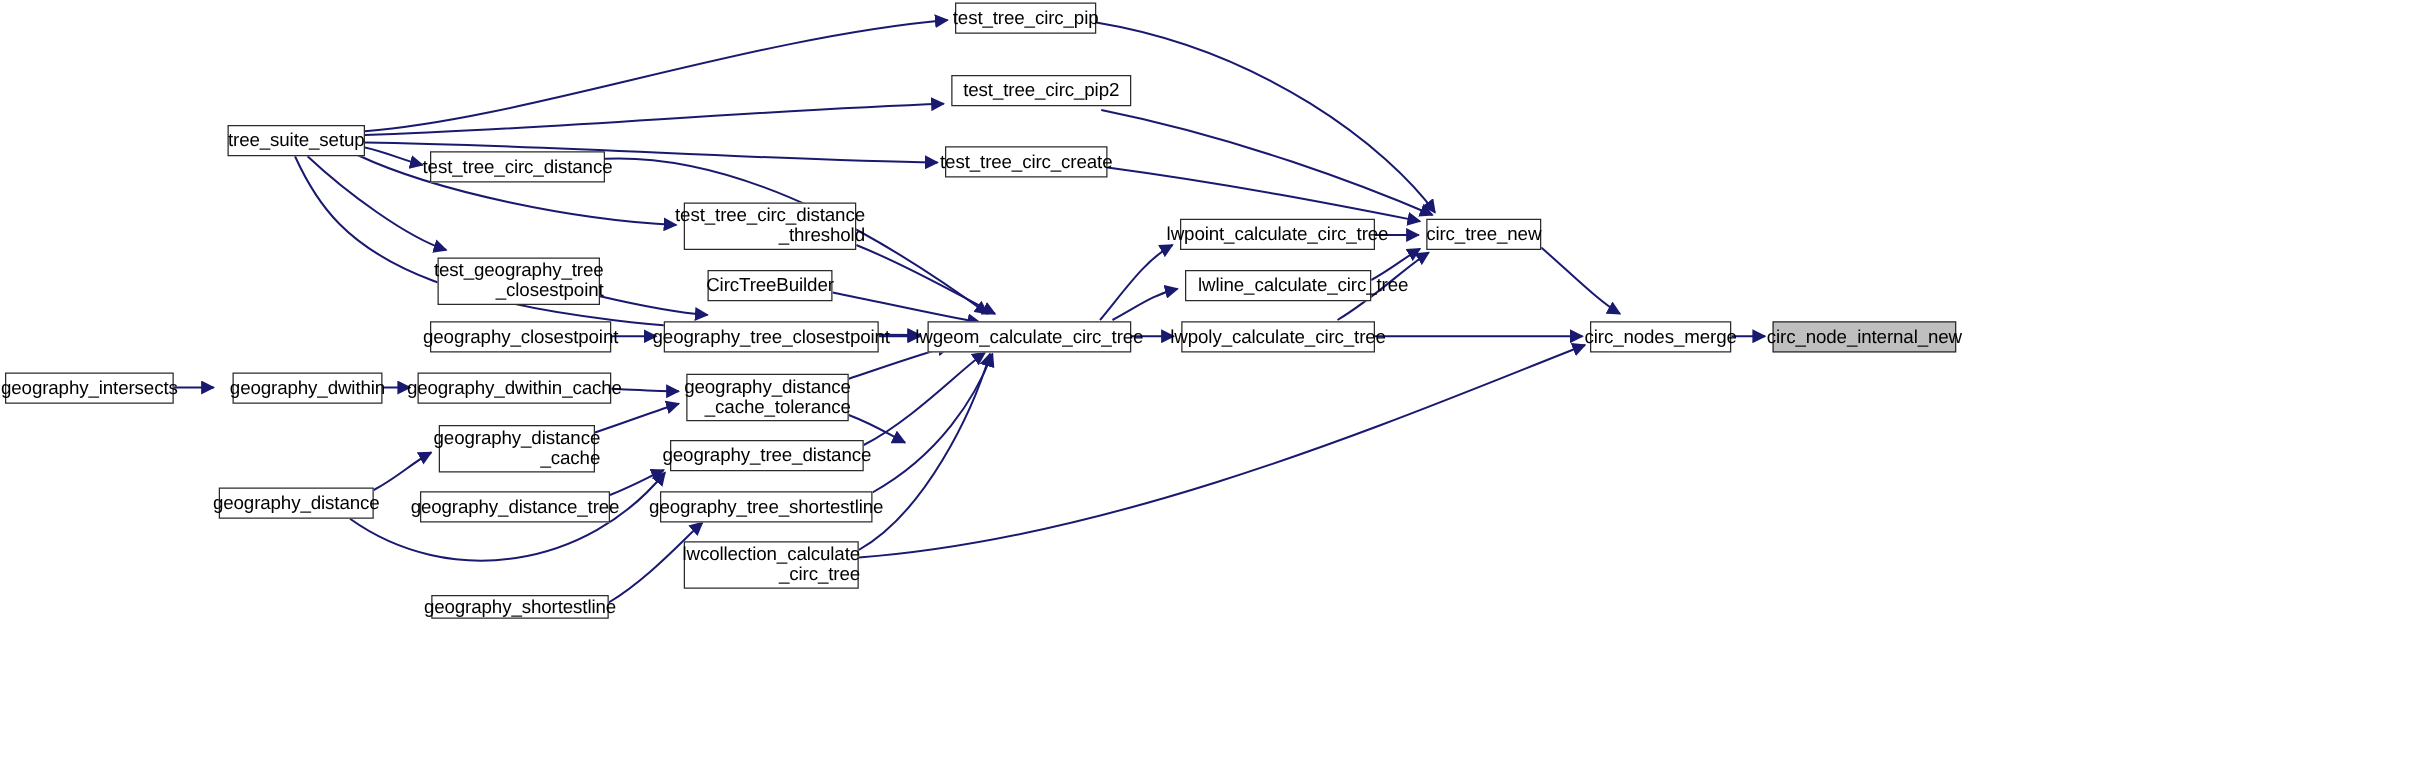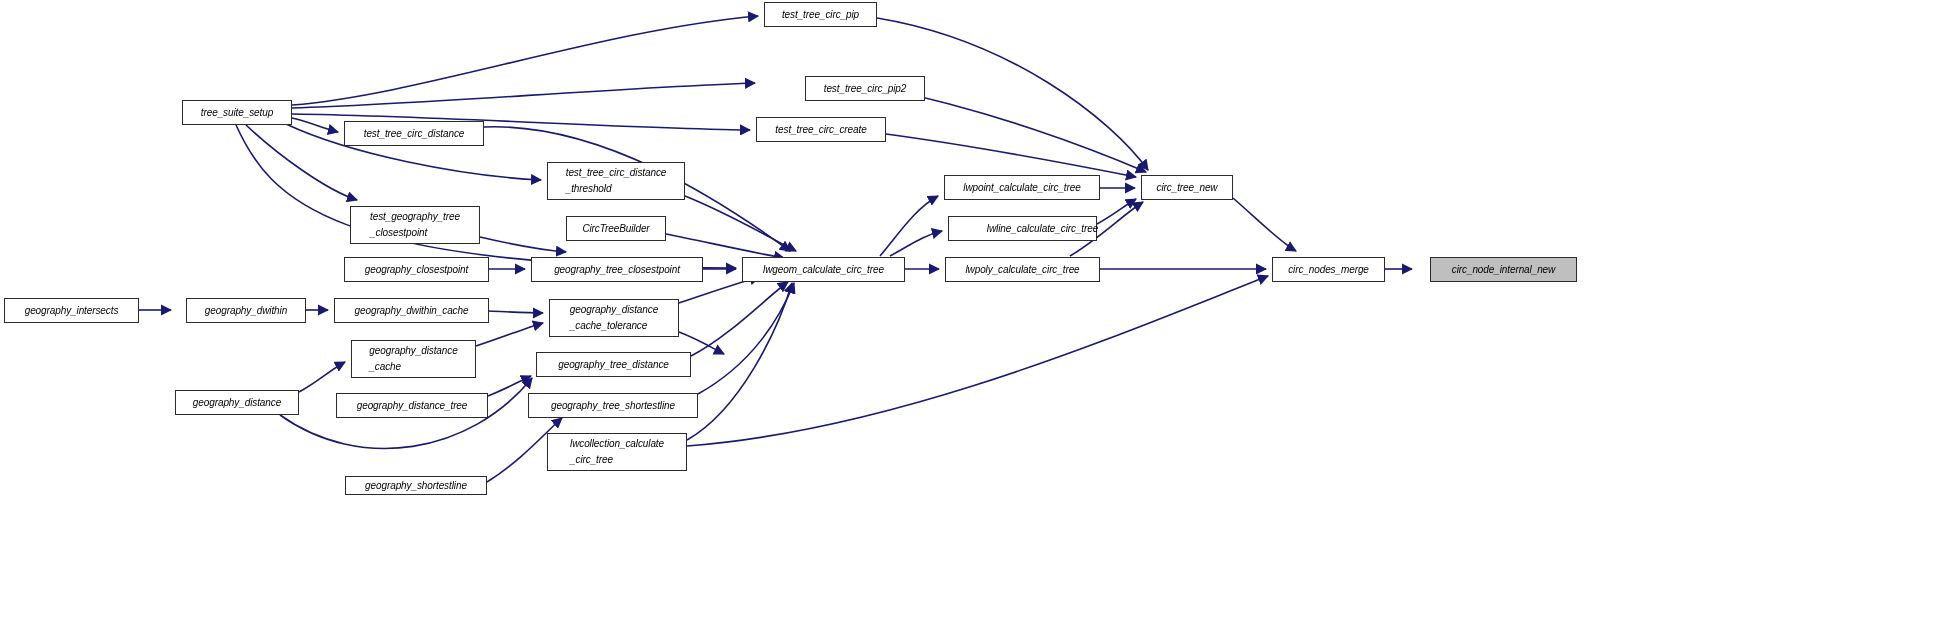--- a/index.html
+++ b/index.html
@@ -25,31 +25,29 @@
   }
   .node {
     position: absolute;
     box-sizing: border-box;
     border: 1px solid #2b2b2b;
     background: #ffffff;
     color: #000000;
     display: flex;
     align-items: center;
     justify-content: center;
-    text-align: left;
-    font-size: 10px;
+    text-align: right;
+    font-size: 15px;
     line-height: 16px;
     letter-spacing: -0.1px;
     white-space: pre-line;
     z-index: 5;
-    font-style: italic;
   }
   .node.highlight {
     background: #bfbfbf;
-    margin-left: 12px;
   }
 </style>
 </head>
 <body>
 
 <div id="canvas">
 
   <svg id="edge-layer" viewBox="0 0 1940 621" xmlns="http://www.w3.org/2000/svg">
     <defs>
       <marker id="arrow" viewBox="0 0 10 10" refX="9" refY="5" markerWidth="7" markerHeight="7" orient="auto-start-reverse">
@@ -103,21 +101,21 @@
       <path d="M 698 394 C 752 364 780 318 794 283"></path>
       <path d="M 687 440 C 740 410 778 330 792 283"></path>
       <path d="M 687 446 C 900 430 1130 330 1268 276"></path>
       <path d="M 487 482 C 520 462 548 430 562 418"></path>
     </g>
   </svg>
 
   <div id="node-layer">
       <div class="node" style="left: 182px; top: 100px; width: 110px; height: 25px;">tree_suite_setup</div>
       <div class="node" style="left: 764px; top: 2px; width: 113px; height: 25px;">test_tree_circ_pip</div>
-      <div class="node" style="left: 761px; top: 76px; width: 120px; height: 25px; margin-left: 44px;">test_tree_circ_pip2</div>
+      <div class="node" style="left: 761px; top: 60px; width: 144px; height: 25px;">test_tree_circ_pip2</div>
       <div class="node" style="left: 756px; top: 117px; width: 130px; height: 25px;">test_tree_circ_create</div>
       <div class="node" style="left: 344px; top: 121px; width: 140px; height: 25px;">test_tree_circ_distance</div>
       <div class="node" style="left: 547px; top: 162px; width: 138px; height: 38px;">test_tree_circ_distance
 _threshold</div>
       <div class="node" style="left: 350px; top: 206px; width: 130px; height: 38px;">test_geography_tree
 _closestpoint</div>
       <div class="node" style="left: 566px; top: 216px; width: 100px; height: 25px;">CircTreeBuilder</div>
       <div class="node" style="left: 344px; top: 257px; width: 145px; height: 25px;">geography_closestpoint</div>
       <div class="node" style="left: 531px; top: 257px; width: 172px; height: 25px;">geography_tree_closestpoint</div>
       <div class="node" style="left: 742px; top: 257px; width: 163px; height: 25px;">lwgeom_calculate_circ_tree</div>

